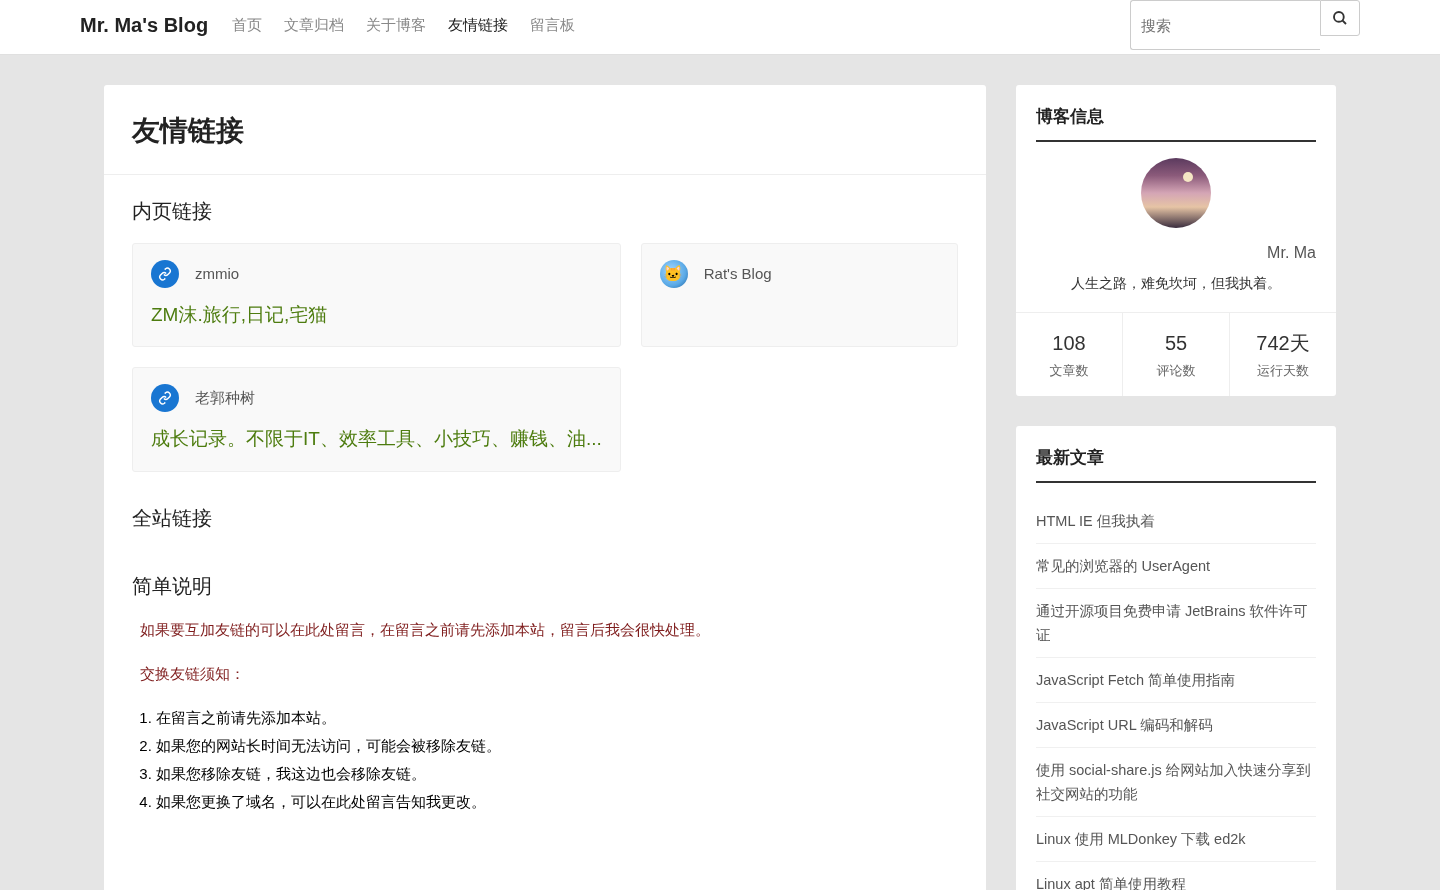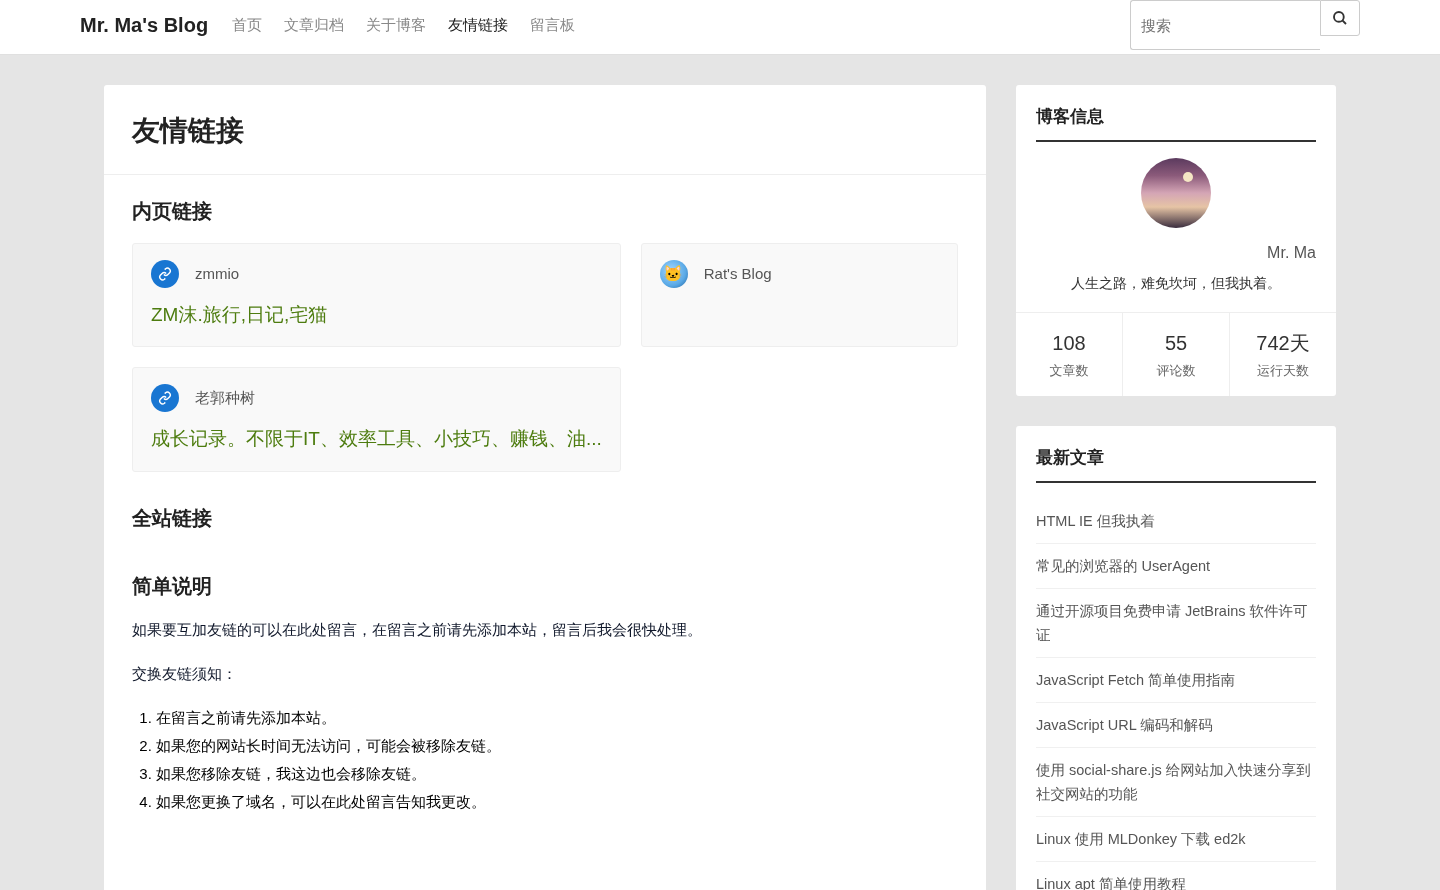--- a/index.html
+++ b/index.html
@@ -85,21 +85,21 @@
   .main-title {
     font-size: 28px;
     font-weight: 700;
     color: #222;
   }
   .section {
     padding: 20px 28px 0;
   }
   .section-title {
     font-size: 20px;
-    font-weight: 700;
+    font-weight: 400;
     margin-bottom: 16px;
     color: #222;
   }
   .link-grid {
     display: grid;
     grid-template-columns: 1fr 1fr;
     gap: 20px;
     margin-bottom: 10px;
   }
   .link-card {
@@ -137,23 +137,23 @@
     font-size: 15px;
   }
   .link-desc {
     color: #4d7c0f;
     font-size: 19px;
     white-space: nowrap;
     overflow: hidden;
     text-overflow: ellipsis;
   }
   .intro-text {
-    color: #0f172a;
-    font-size: 15px;
-    padding: 0 28px;
+    color: #7f1d1d;
+    font-size: 15px;
+    padding: 0 36px;
     margin-top: 10px;
   }
   .intro-text p { margin-bottom: 20px; }
   .rules {
     padding: 0 28px 28px 52px;
   }
   .rules li {
     color: #000000;
     font-size: 15px;
     margin-bottom: 4px;

